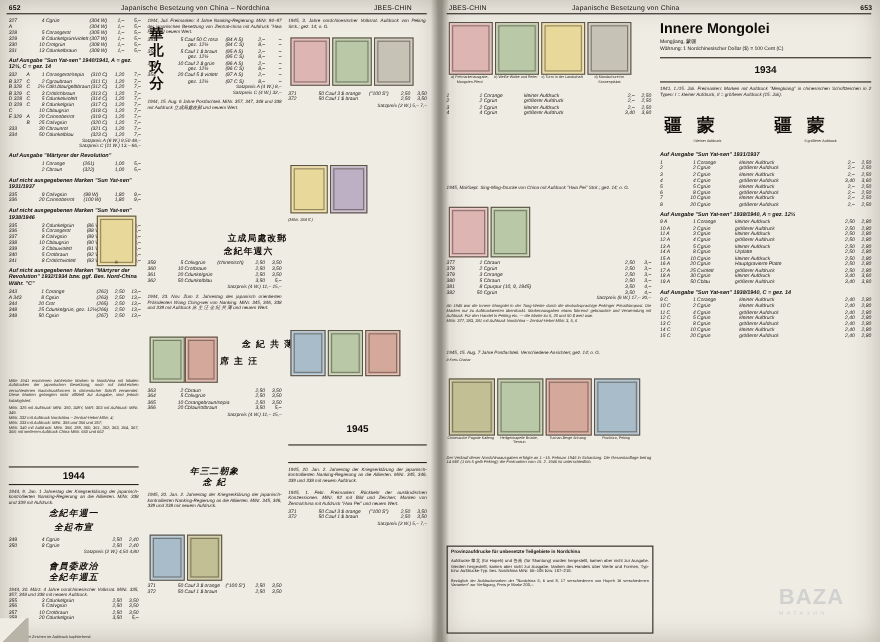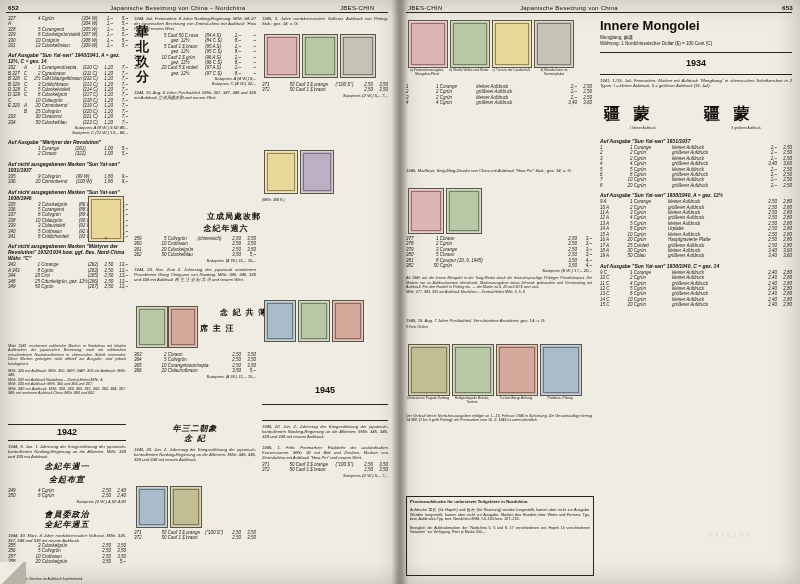--- a/index.html
+++ b/index.html
@@ -435,21 +435,21 @@
 
   <div class="col" style="left:8px;top:344px;width:118px;">
     <div class="small">Mitte 1941 erschienen zahlreiche Marken in Nordchina mit lokalen Aufdrucken der japanischen Besetzung; noch mit zahlreichen verschiedenen Nachdruckformen in chinesischer Schrift verwendet. Diese Marken gelangten nicht offiziell zur Ausgabe, sind jedoch katalogisiert.</div>
     <div class="small" style="margin-top:3px;">MiNr. 325 mit Aufdruck: MiNr. 350, 349Y, NAR: 303 mit Aufdruck: MiNr. 349.</div>
     <div class="small">MiNr. 332 mit Aufdruck Nordchina – Zentral-Hebei MiNr. 4;</div>
     <div class="small">MiNr. 333 mit Aufdruck: MiNr. 355 und 356 und 357;</div>
     <div class="small">MiNr. 340 mit Aufdruck: MiNr. 358, 359, 360, 361, 362, 363, 364, 367, 368; mit weiterem Aufdruck China MiNr. 660 und 662</div>
   </div>
 
   <div class="rule" style="left:8px;top:424px;width:118px;"></div>
-  <div style="position:absolute;left:8px;top:427px;width:118px;" class="yr">1942</div>
+  <div style="position:absolute;left:8px;top:427px;width:118px;" class="yr">1944</div>
   <div class="rule" style="left:8px;top:440px;width:118px;"></div>
 
   <div class="col" style="left:8px;top:444px;width:118px;">
     <div class="para">1944, 9. Jan. 1 Jahrestag der Kriegserklärung der japanisch-kontrollierten Nanking-Regierung an die Alliierten. MiNr. 338 und 339 mit Aufdruck.</div>
     <div class="cjk medcjk" style="text-align:center;margin:3px 0;">念紀年週一</div>
     <div class="cjk medcjk" style="text-align:center;margin-bottom:3px;">全起布宣</div>
     <table class="lst">
         <tbody id="l1-1944">
           <tr>
             <td class="n">349</td>
@@ -1270,17 +1270,18 @@
     <div class="small">Der Verkauf dieser Nordchinaausgaben erfolgte an 1.–15. Februar 1945 in Schantung. Die Gesamtauflage betrug 14 Mill. (1 bis 5 gelb Peking); die Freimarken vom 15. 2. 1946 ist unterschiedlich.</div>
   </div>
 
   <div class="box" style="left:406px;top:496px;width:186px;height:78px;">
     <div class="bt boxhd">Provinzaufdrucke für unbesetzte Teilgebiete in Nordchina</div>
     <div class="bt" style="font-size:3.8px;line-height:4.6px;">Aufdrucke 華北 (für Hopeh) und 魯南 (für Shantung) wurden hergestellt, kamen aber nicht zur Ausgabe. Werden hergestellt, kamen aber nicht zur Ausgabe. Marken des Handels über Werte und Formen, Typ- bzw. Aufdrucke-Typ. bes. Nordchina MiNr. 55–105 bzw. 167–216.</div>
     <div class="bt" style="font-size:3.6px;line-height:4.4px;">Bezüglich der Aufdruckmarken der "Nordchina 5, 6 und 8, 17 verschiedenen von Hopeh 16 verschiedenen Varianten" zur Verfügung, Preis je Marke 200,–.</div>
   </div>
 
   <div class="wm">
+    <div class="bw">BAZA</div>
     <div class="sub">МАГАЗИН</div>
   </div>
 
   <div class="corner"></div>
 </div>
 
 </body></html>

